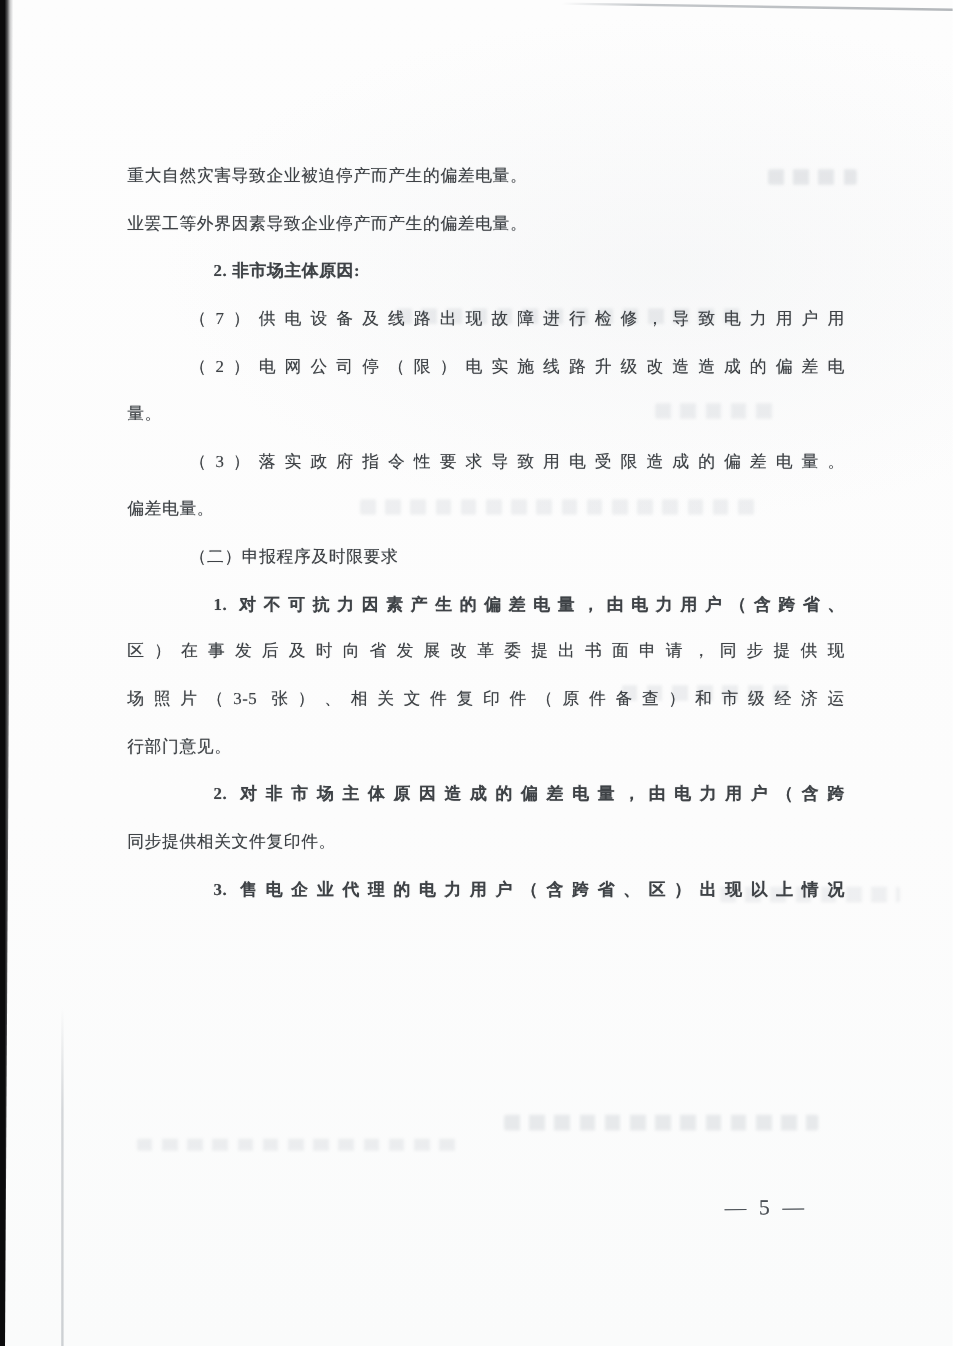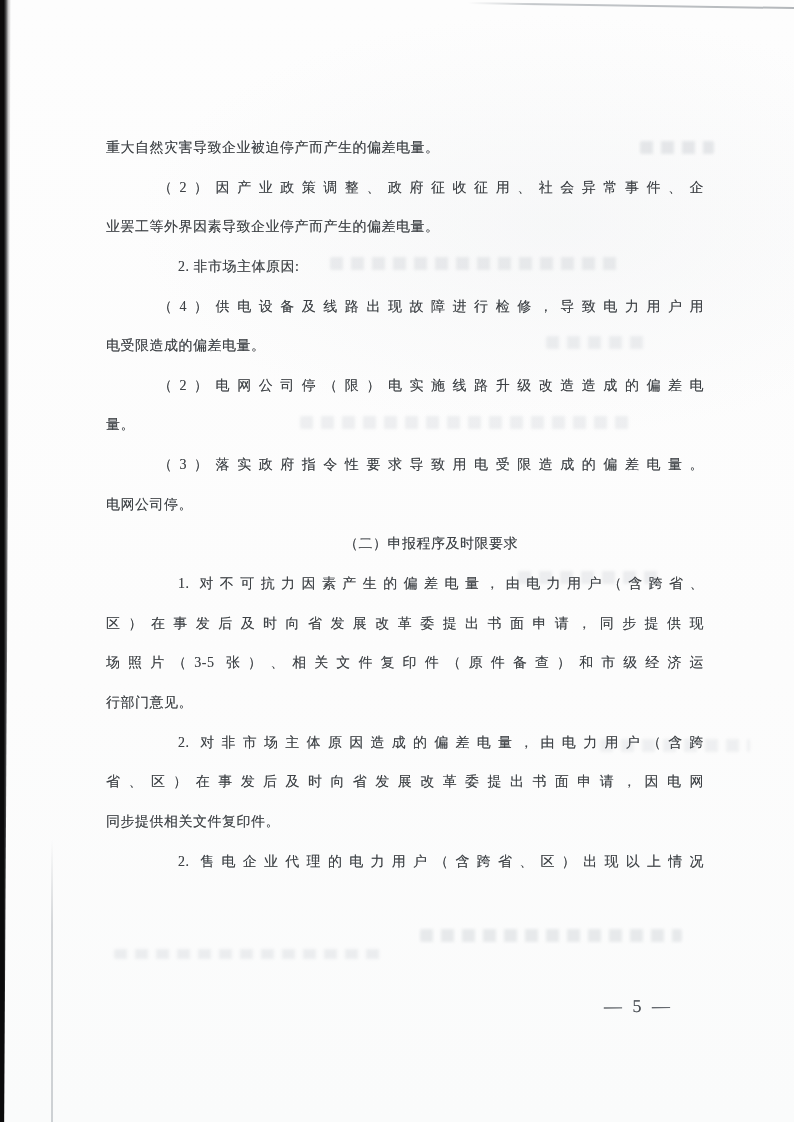--- a/index.html
+++ b/index.html
@@ -47,22 +47,22 @@
   
   .doc{
     position:absolute;left:106px;top:128px;width:598px;
     font-size:14px;line-height:39.65px;
     color:#3e4246;
     text-shadow:0 0 .6px rgba(72,76,80,.55);
     letter-spacing:.5px;
   }
   .doc-line{height:39.65px;overflow:visible;}
   .doc-line.fill{text-align:justify;text-align-last:justify;}
-  .ind-paren{padding-left:52px;text-align:center;}
-  .ind-num{padding-left:72px;}
+  .ind-paren{padding-left:52px;}
+  .ind-num{padding-left:72px;font-weight:bold;}
   .page-number{
     position:absolute;left:604px;top:996px;
     font-size:18px;color:#4b5056;letter-spacing:3px;
     text-shadow:0 0 .5px rgba(75,80,86,.5);
     transform:rotate(-.5deg);
   }
 </style>
 </head>
 <body>
 
@@ -75,34 +75,31 @@
   <div class="ghost g2"></div>
   <div class="ghost g3"></div>
   <div class="ghost g4"></div>
   <div class="ghost g5"></div>
   <div class="ghost g6"></div>
   <div class="ghost g7"></div>
   <div class="ghost g8"></div>
 
   <div class="doc" id="doc-lines">
       <div class="doc-line ind-none">重大自然灾害导致企业被迫停产而产生的偏差电量。</div>
-      <div class="doc-line ind-paren fill">（2）因产业政策调整、政府征收征用、社会异常事件、企</div>
       <div class="doc-line ind-none">业罢工等外界因素导致企业停产而产生的偏差电量。</div>
       <div class="doc-line ind-num">2. 非市场主体原因:</div>
-      <div class="doc-line ind-paren fill">（4）供电设备及线路出现故障进行检修，导致电力用户用</div>
-      <div class="doc-line ind-none">电受限造成的偏差电量。</div>
+      <div class="doc-line ind-paren fill">（7）供电设备及线路出现故障进行检修，导致电力用户用</div>
       <div class="doc-line ind-paren fill">（2）电网公司停（限）电实施线路升级改造造成的偏差电</div>
       <div class="doc-line ind-none">量。</div>
       <div class="doc-line ind-paren fill">（3）落实政府指令性要求导致用电受限造成的偏差电量。</div>
-      <div class="doc-line ind-none">电网公司停。</div>
+      <div class="doc-line ind-none">偏差电量。</div>
       <div class="doc-line ind-paren">（二）申报程序及时限要求</div>
       <div class="doc-line ind-num fill">1. 对不可抗力因素产生的偏差电量，由电力用户（含跨省、</div>
       <div class="doc-line ind-none fill">区）在事发后及时向省发展改革委提出书面申请，同步提供现</div>
       <div class="doc-line ind-none fill">场照片（3-5 张）、相关文件复印件（原件备查）和市级经济运</div>
       <div class="doc-line ind-none">行部门意见。</div>
       <div class="doc-line ind-num fill">2. 对非市场主体原因造成的偏差电量，由电力用户（含跨</div>
-      <div class="doc-line ind-none fill">省、区）在事发后及时向省发展改革委提出书面申请，因电网</div>
       <div class="doc-line ind-none">同步提供相关文件复印件。</div>
-      <div class="doc-line ind-num fill">2. 售电企业代理的电力用户（含跨省、区）出现以上情况</div>
+      <div class="doc-line ind-num fill">3. 售电企业代理的电力用户（含跨省、区）出现以上情况</div>
     </div>
 
   <div class="page-number">— 5 —</div>
 </div>
 
 </body></html>

